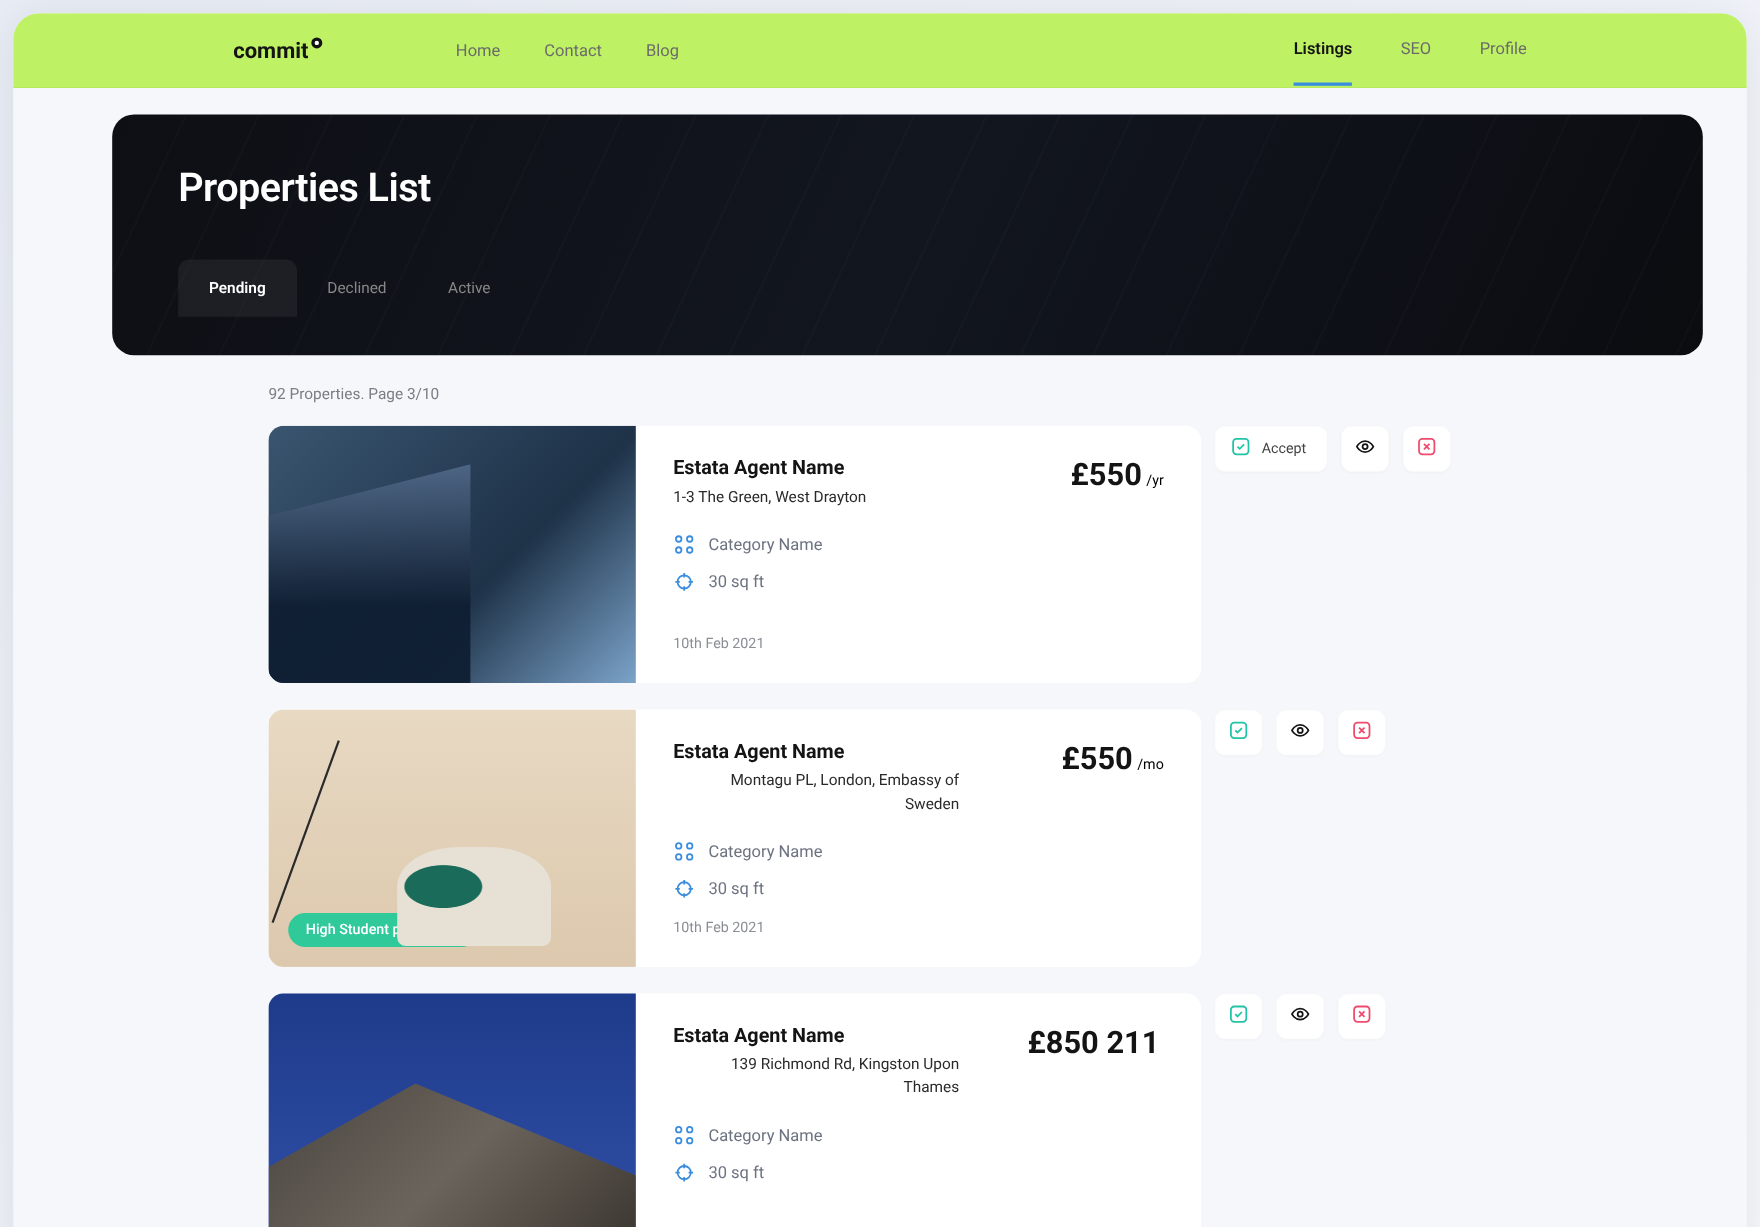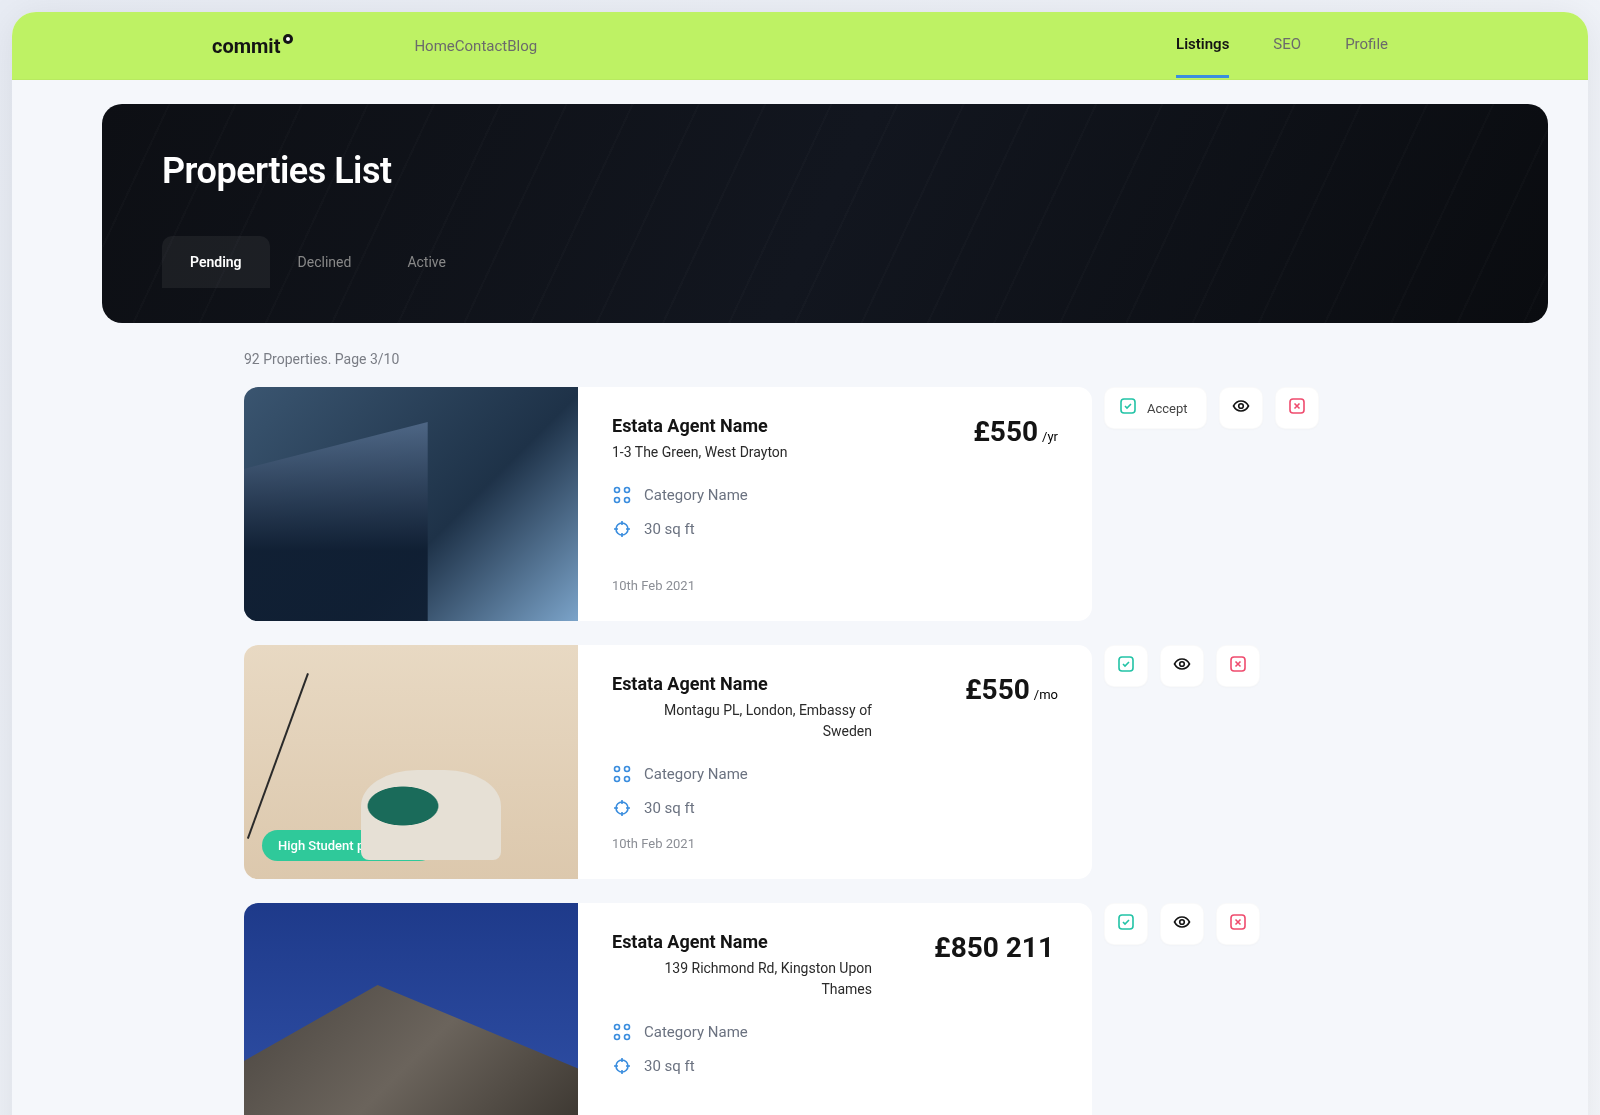--- a/index.html
+++ b/index.html
@@ -1,21 +1,21 @@
 <!DOCTYPE html>
 <html><head>
 <meta charset="utf-8">
 <style>
 * { margin:0; padding:0; box-sizing:border-box; font-family:-apple-system,BlinkMacSystemFont,'Segoe UI',Roboto,sans-serif; }
 body { background:linear-gradient(135deg,#e8ecf4 0%,#f5f7fb 100%); min-height:100vh; padding:12px; width:1600px; }
 .app-frame { background:#f5f7fb; border-radius:24px; overflow:hidden; min-height:1091px; position:relative; box-shadow:0 4px 40px rgba(0,0,0,0.08); }
 .topbar { background:#bef264; display:flex; align-items:center; padding:0 200px; height:68px; border-bottom:1px solid rgba(0,0,0,0.03); }
 .logo { display:flex; align-items:center; font-weight:700; font-size:20px; color:#141414; }
 .logo svg { margin-left:2px; margin-bottom:14px; }
-.nav-left { display:flex; margin-left:120px; }
+.nav-left { display:flex; gap:40px; margin-left:120px; }
 .nav-left a { color:#6b6b6b; font-size:15px; cursor:pointer; text-decoration:none; }
 .nav-right { margin-left:auto; display:flex; gap:44px; }
 .nav-right a { color:#6b6b6b; font-size:15px; cursor:pointer; text-decoration:none; padding-bottom:22px; position:relative; top:11px; }
 .nav-right a.active { color:#141414; font-weight:600; border-bottom:3px solid #3a8dde; }
 .hero { margin:24px 40px 0 90px; background:linear-gradient(115deg,#0d0f14 0%,#12161f 50%,#0a0c10 100%); border-radius:20px; padding:46px 60px 0 60px; height:219px; position:relative; overflow:hidden; }
 .hero::before { content:""; position:absolute; top:0; left:0; right:0; bottom:0; background:repeating-linear-gradient(115deg,rgba(255,255,255,0.015) 0px,rgba(255,255,255,0.015) 2px,transparent 2px,transparent 60px); pointer-events:none; }
 .hero h1 { color:#fff; font-size:36px; font-weight:600; letter-spacing:-0.5px; }
 .hero-tabs { display:flex; margin-top:44px; gap:0; position:relative; z-index:1; }
 .hero-tab { color:#888; padding:18px 28px; cursor:pointer; font-size:14px; border-radius:10px 10px 0 0; }
 .hero-tab.active { color:#fff; background:rgba(255,255,255,0.06); font-weight:600; }

